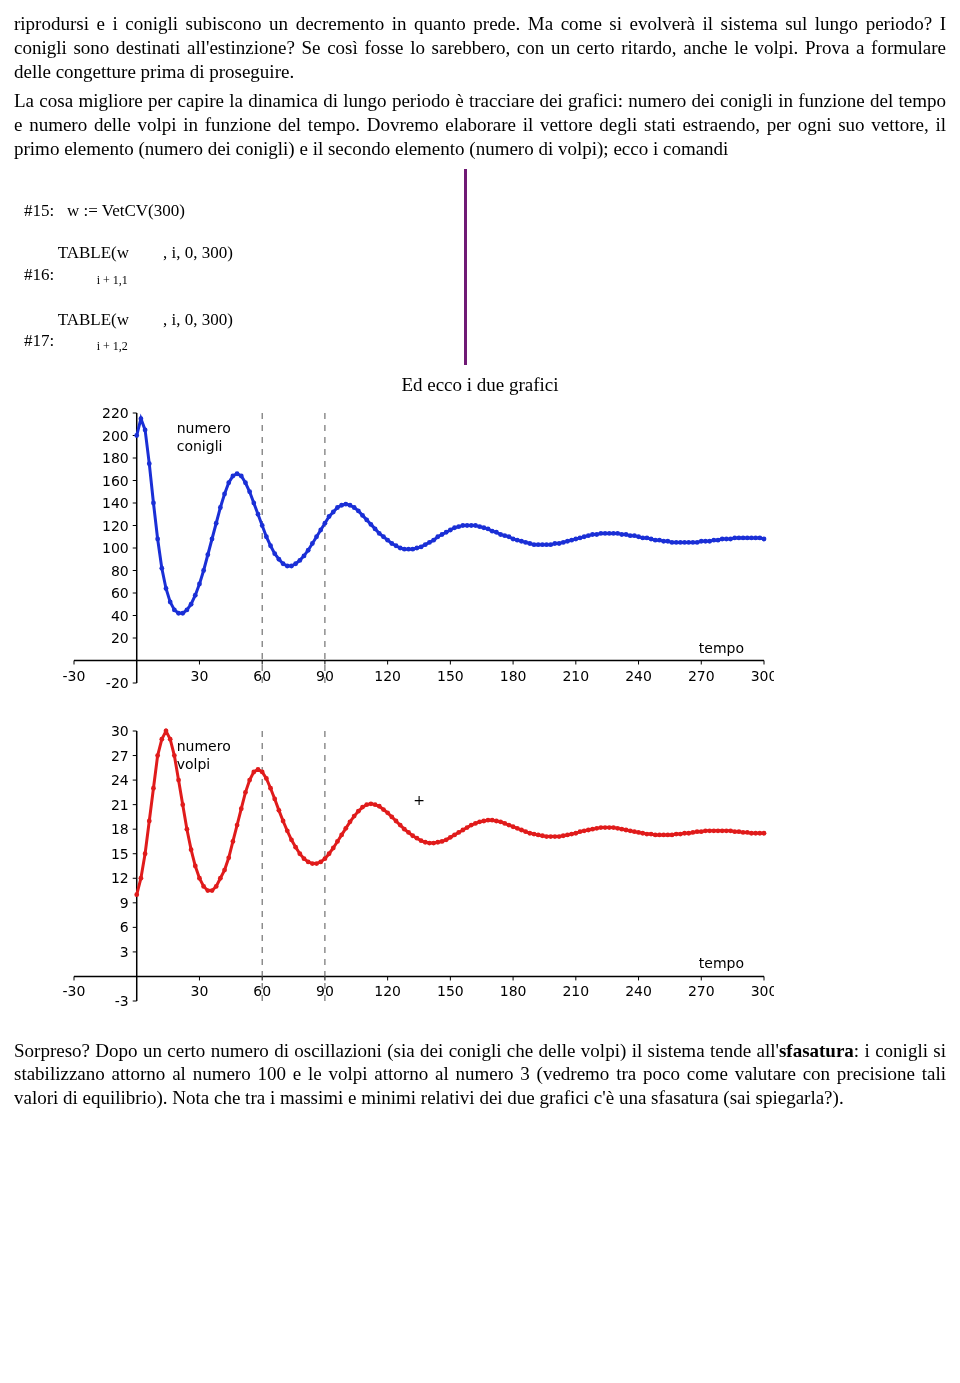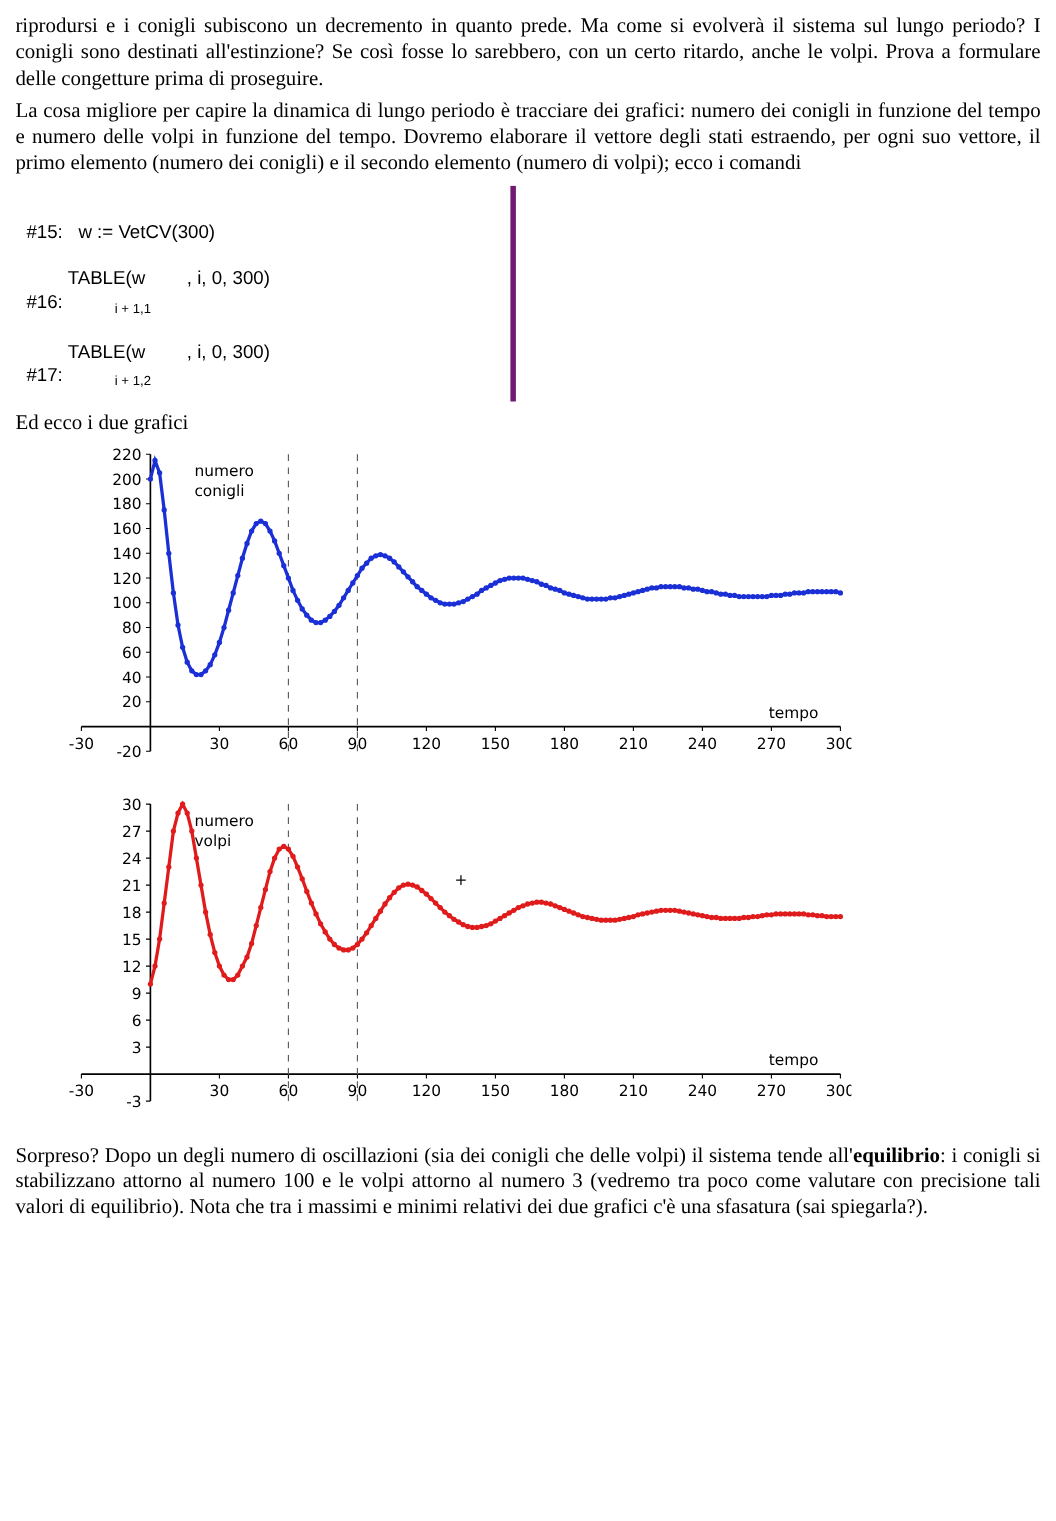--- a/index.html
+++ b/index.html
@@ -7,26 +7,26 @@
     font-size: 19px;
     line-height: 1.25;
     margin: 0;
     padding: 12px 14px;
     background: #fff;
     color: #000;
     width: 932px;
   }
   p { margin: 0 0 6px 0; text-align: justify; }
   .code-block {
-    font-family: Liberation Sans, sans-serif;
+    font-family: Liberation Serif, serif;
     font-size: 17px;
     white-space: pre;
     padding: 10px 0 10px 10px;
     margin: 8px 0 8px 0;
-    border-right: 5px solid #701a75;
+    border-right: 3px solid #701a75;
     width: 440px;
   }
   .code-block .sub { font-size: 12px; vertical-align: sub; }
   .chart-wrap {
     margin: 4px 0 8px 0;
   }
   svg { display: block; }
   .axis-tick {
     font-family: "DejaVu Sans","Verdana",sans-serif;
     font-size: 14px;
@@ -57,21 +57,21 @@
 <div class="code-block">
 <span>#15:</span>   <span>w := VetCV(300)</span>
 
         <span>TABLE(w        , i, 0, 300)</span>
 <span>#16:</span>          <span class="sub">i + 1,1</span>
 
         <span>TABLE(w        , i, 0, 300)</span>
 <span>#17:</span>          <span class="sub">i + 1,2</span>
 </div>
 
-<p style="text-align:left;">Ed ecco i due grafici</p>
+<p style="text-align:center;">Ed ecco i due grafici</p>
 
 <div class="chart-wrap">
   <svg id="chart0" width="760" height="310">
       <line x1="60" y1="257.5" x2="750" y2="257.5" stroke="#000" stroke-width="1.5"></line>
       <line x1="122.72727272727272" y1="280" x2="122.72727272727272" y2="10" stroke="#000" stroke-width="1.5"></line>
       <line x1="118.72727272727272" y1="280" x2="122.72727272727272" y2="280" stroke="#000"></line>
       <text x="114.72727272727272" y="285" text-anchor="end" class="axis-tick">-20</text>
       <line x1="118.72727272727272" y1="235" x2="122.72727272727272" y2="235" stroke="#000"></line>
       <text x="114.72727272727272" y="240" text-anchor="end" class="axis-tick">20</text>
       <line x1="118.72727272727272" y1="212.5" x2="122.72727272727272" y2="212.5" stroke="#000"></line>
@@ -479,14 +479,14 @@
       <circle cx="729.0909090909091" cy="111.45454545454544" r="2.4" class="point-red"></circle>
       <circle cx="733.2727272727273" cy="111.45454545454544" r="2.4" class="point-red"></circle>
       <circle cx="737.4545454545455" cy="112.27272727272728" r="2.4" class="point-red"></circle>
       <circle cx="741.6363636363636" cy="112.27272727272728" r="2.4" class="point-red"></circle>
       <circle cx="745.8181818181818" cy="112.27272727272728" r="2.4" class="point-red"></circle>
       <circle cx="750" cy="112.27272727272728" r="2.4" class="point-red"></circle>
     </svg>
 </div>
 
 <p style="margin-top:6px;">
-  <span>Sorpreso? Dopo un degli numero di oscillazioni (sia dei conigli che delle volpi) il sistema tende all'</span><b>equilibrio</b><span>: i conigli si stabilizzano attorno al numero 100 e le volpi attorno al numero 3 (vedremo tra poco come valutare con precisione tali valori di equilibrio). Nota che tra i massimi e minimi relativi dei due grafici c'è una sfasatura (sai spiegarla?).</span>
+  <span>Sorpreso? Dopo un certo numero di oscillazioni (sia dei conigli che delle volpi) il sistema tende all'</span><b>sfasatura</b><span>: i conigli si stabilizzano attorno al numero 100 e le volpi attorno al numero 3 (vedremo tra poco come valutare con precisione tali valori di equilibrio). Nota che tra i massimi e minimi relativi dei due grafici c'è una sfasatura (sai spiegarla?).</span>
 </p>
 
 </body></html>

